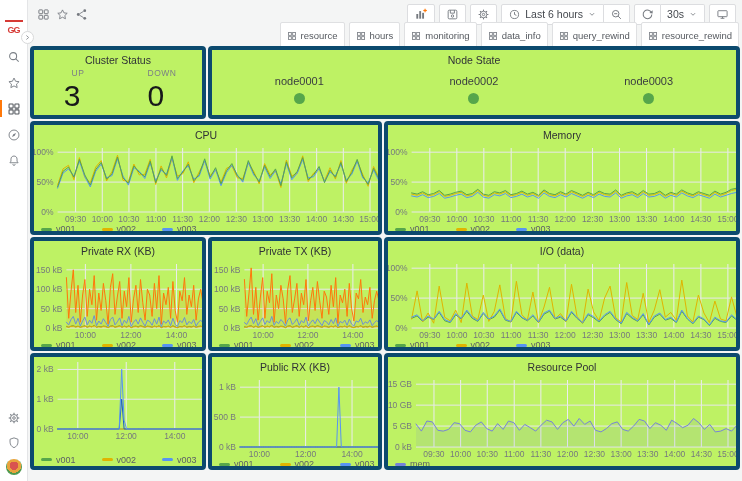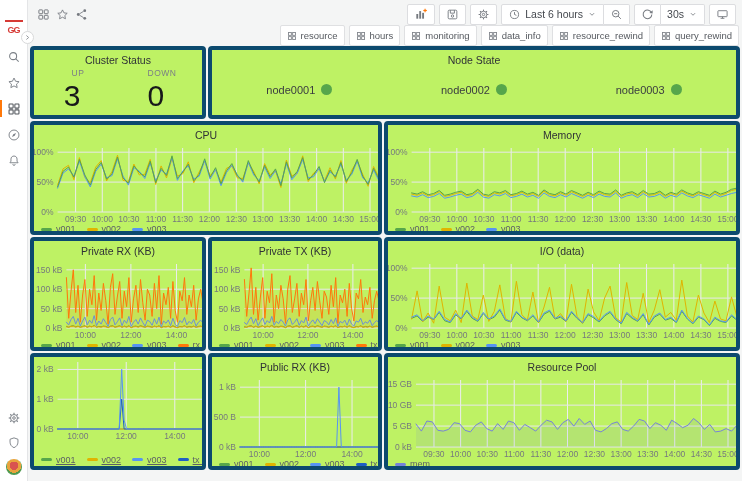--- a/index.html
+++ b/index.html
@@ -35,41 +35,41 @@
           border-radius:2px; height:21px; padding:0 6px; font-size:10.5px; color:#44484e; cursor:pointer; }
   .tgroup { display:flex; }
   .tgroup .tbtn { border-radius:0; border-left-width:0; }
   .tgroup .tbtn:first-child { border-left-width:1px; border-radius:2px 0 0 2px; }
   .tgroup .tbtn:last-child { border-radius:0 2px 2px 0; }
   .tbtn .ic { color:#75797f; display:flex; }
 
   
   .submenu { height:21px; display:flex; justify-content:flex-end; align-items:center; gap:4px; padding:0 3px; }
   .dash-link { display:flex; align-items:center; gap:4px; background:#fff; border:1px solid #dfe0e2;
-               border-radius:2px; height:21px; padding:0 6px; font-size:9.5px; color:#55595f; cursor:pointer; }
+               border-radius:2px; height:28px; padding:0 6px; font-size:9.5px; color:#55595f; cursor:pointer; }
   .dash-link .ic { color:#85898f; display:flex; }
 
   
   .dash { position:absolute; left:30px; top:46px; width:710px;
           display:grid; grid-template-columns:176px 174px 356px; grid-template-rows:73px 114px 114px 117px; gap:2px; }
   .panel { background:#bef264; border:4px solid #0c4a6e; border-radius:4px; display:flex; flex-direction:column; overflow:hidden; }
   .panel-title { margin-top:3px; height:15px; line-height:15px; text-align:center; font-size:10.5px;
                  font-weight:500; color:#2f3136; cursor:pointer; }
   .chart-host { flex:1; position:relative; }
-  .legend { height:13px; display:flex; gap:11px; padding-left:7px; font-size:9px; color:#5c6066; align-items:center;text-decoration:underline; }
+  .legend { height:13px; display:flex; gap:26px; padding-left:7px; font-size:9px; color:#5c6066; align-items:center; }
   .legend-item { display:flex; align-items:center; gap:4px; cursor:pointer; }
   .legend-item .mk { width:11px; height:3px; border-radius:1.5px; }
 
   .stats { display:flex; flex:1; justify-content:space-around; align-items:center; padding-bottom:4px; }
   .stat { text-align:center; }
   .stat-label { font-size:8.5px; color:#7b7f85; letter-spacing:0.5px;margin-left:12px; }
   .stat-value { font-size:30px; color:#17181a; line-height:1.05; margin-top:2px; }
 
   .nodes { display:flex; flex:1; align-items:center; justify-content:space-around; padding-bottom:4px; }
-  .node { display:flex; align-items:center; gap:6px; font-size:11px; color:#3a3c40; }
+  .node { display:flex; align-items:center; gap:6px; font-size:11px; color:#3a3c40;flex-direction:column; }
   .dot { width:11px; height:11px; border-radius:50%; background:#56a64b; }
 </style>
 </head>
 <body>
 
 <nav class="sidebar">
   <div class="logo">GG</div>
   <div class="side-menu">
     <div class="side-item">
       <span>
@@ -319,32 +319,32 @@
       </div>
       <div class="dash-link">
         <span class="ic">
           <svg width="10" height="10" viewBox="0 0 24 24" fill="none" stroke="currentColor" stroke-width="2.2">
             <rect x="3.5" y="3.5" width="7" height="7"></rect>
             <rect x="13.5" y="3.5" width="7" height="7"></rect>
             <rect x="3.5" y="13.5" width="7" height="7"></rect>
             <rect x="13.5" y="13.5" width="7" height="7"></rect>
           </svg>
         </span>
-        <span>resource_rewind</span>
+        <span>query_rewind</span>
       </div>
       <div class="dash-link">
         <span class="ic">
           <svg width="10" height="10" viewBox="0 0 24 24" fill="none" stroke="currentColor" stroke-width="2.2">
             <rect x="3.5" y="3.5" width="7" height="7"></rect>
             <rect x="13.5" y="3.5" width="7" height="7"></rect>
             <rect x="3.5" y="13.5" width="7" height="7"></rect>
             <rect x="13.5" y="13.5" width="7" height="7"></rect>
           </svg>
         </span>
-        <span>query_rewind</span>
+        <span>resource_rewind</span>
       </div>
     </div>
 </div>
 
 <main class="dash">
 
   <section class="panel" style="grid-column:1;grid-row:1">
     <div class="panel-title">Cluster Status</div>
     <div class="stats">
       <div class="stat">

